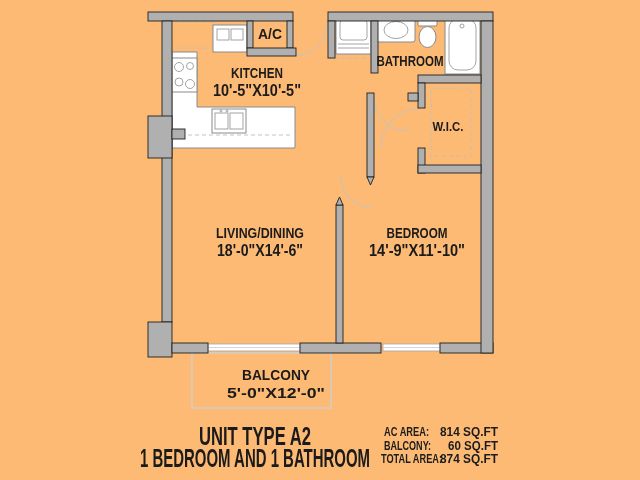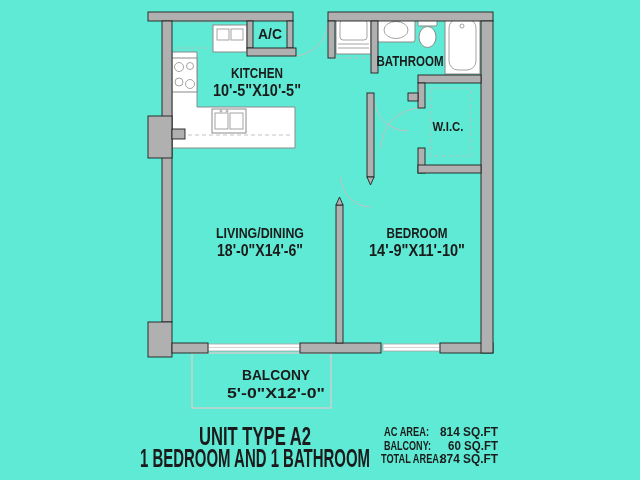--- a/index.html
+++ b/index.html
@@ -1,16 +1,16 @@
 <!DOCTYPE html>
 <html><head>
 <meta charset="utf-8">
 <style>
   html,body{margin:0;padding:0;background:#ffffff;}
-  .canvas{width:640px;height:480px;background:#5eead4;position:relative;overflow:hidden;
+  .canvas{width:640px;height:480px;background:#fdba74;position:relative;overflow:hidden;
           font-family:"Liberation Sans",sans-serif;}
   svg{display:block;}
   .wall{fill:#b0b0b0;stroke:#1f1f1f;stroke-width:0.9;}
   .fix{fill:#ffffff;stroke:#8a8a8a;stroke-width:1;}
   .fixl{fill:none;stroke:#9a9a9a;stroke-width:0.9;}
   .dash{fill:none;stroke:#bdbdbd;stroke-width:0.9;stroke-dasharray:4 3;}
   .arc{fill:none;stroke:#c3c3c3;stroke-width:1;}
   .win{fill:#ffffff;stroke:#a8a8a8;stroke-width:0.8;}
   .winline{stroke:#c9c9c9;stroke-width:0.8;}
   .balc{fill:none;stroke:#cfcfcf;stroke-width:1.4;}

